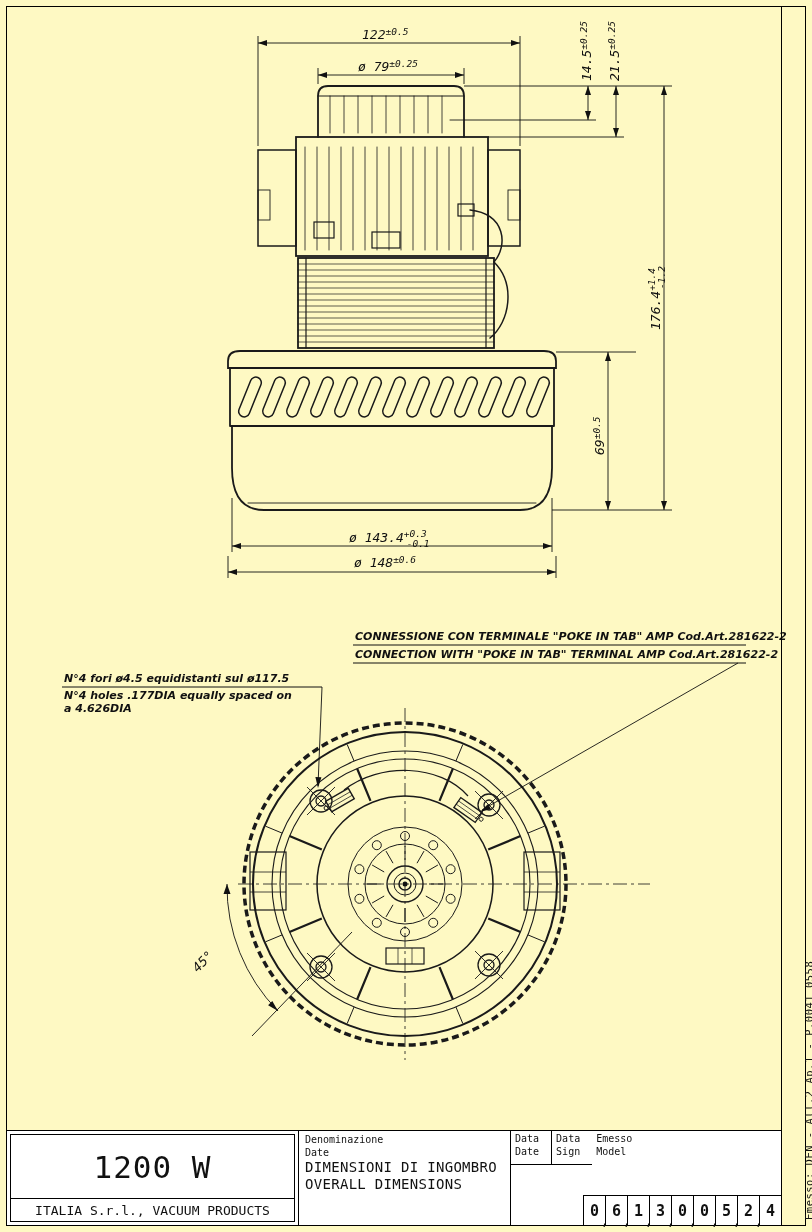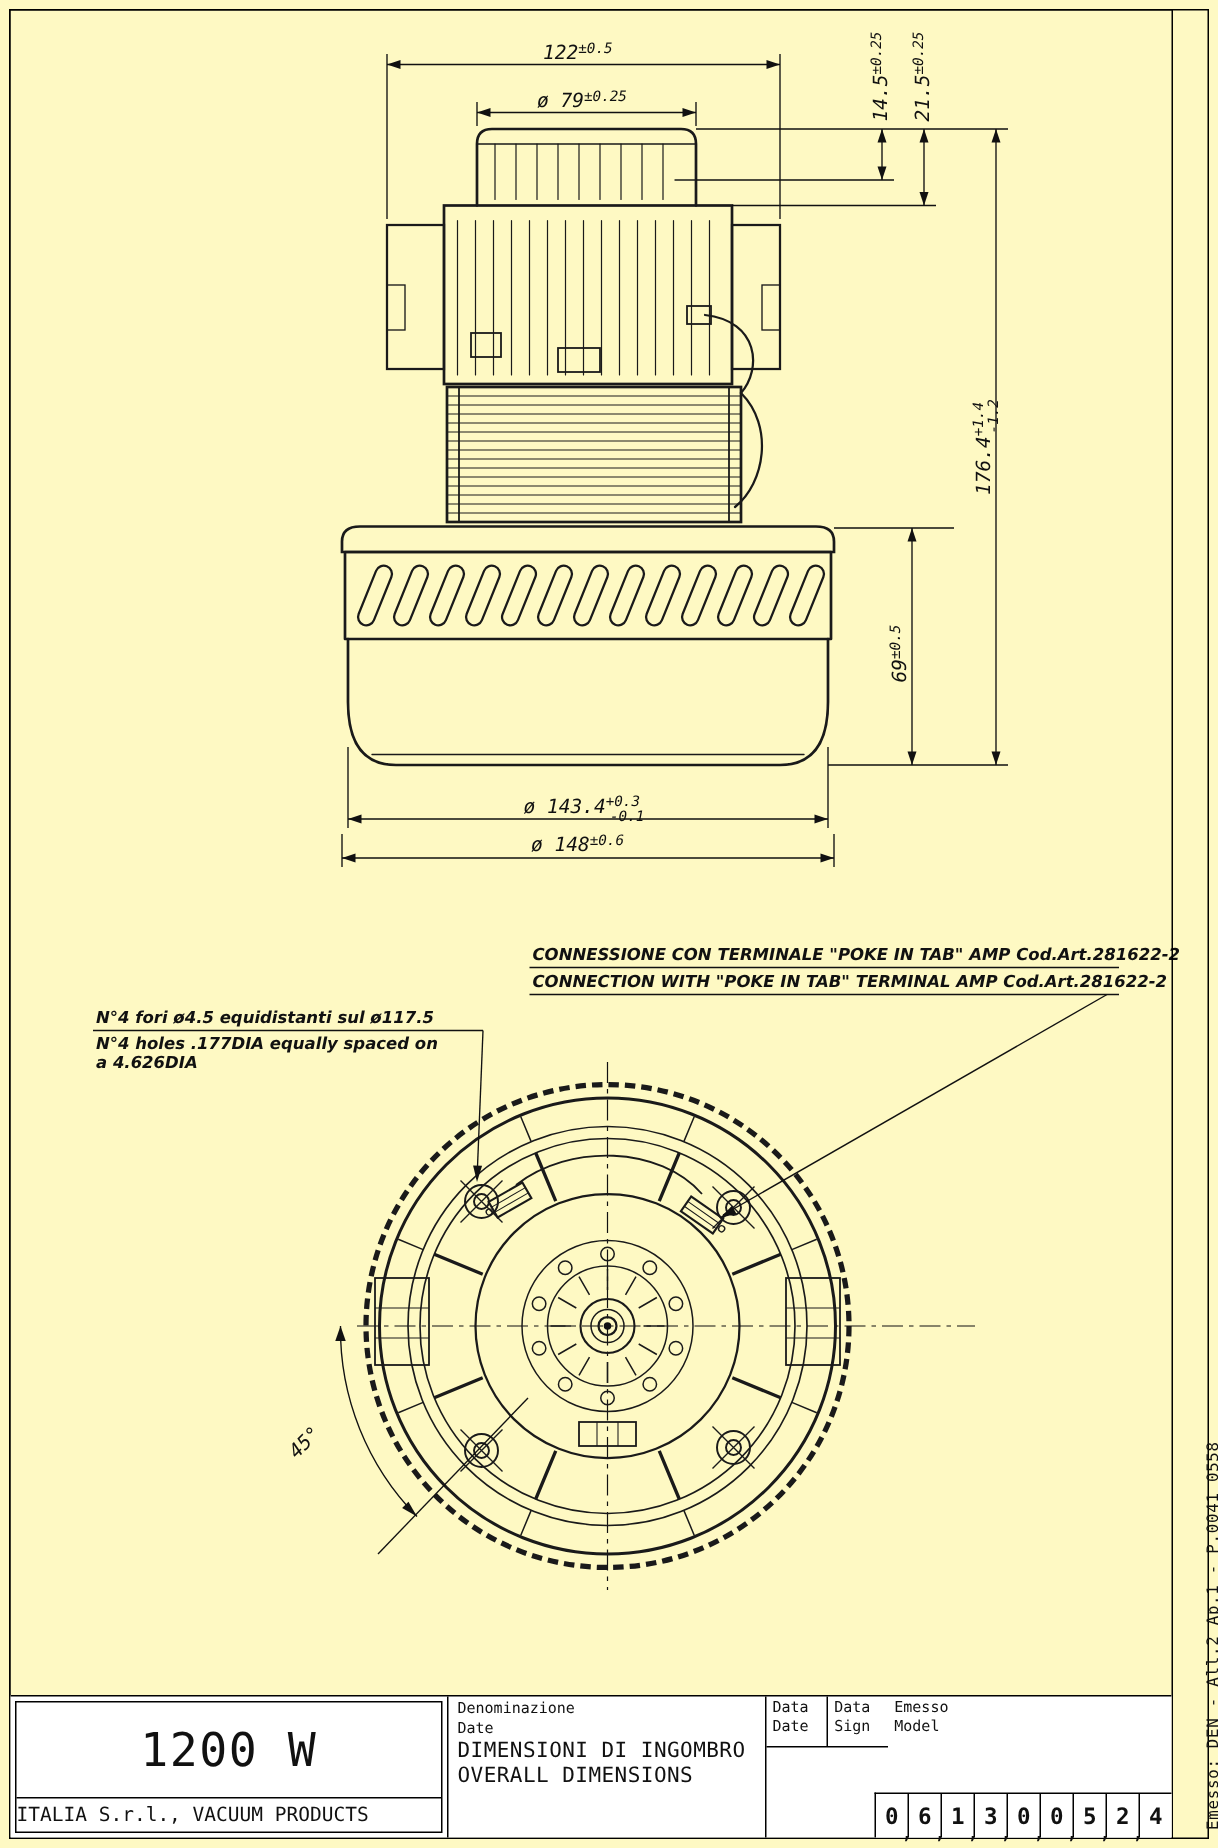--- a/index.html
+++ b/index.html
@@ -18,21 +18,21 @@
   
   .issue{position:absolute;left:803px;top:1220px;transform-origin:0 0;transform:rotate(-90deg);
          font-size:10.5px;letter-spacing:.5px;white-space:nowrap}
 
   
   .title-block{position:absolute;left:7px;right:31px;bottom:7px;height:95px;display:flex;
                background:#fff;border-top:1.5px solid #000;box-sizing:border-box}
   .tb-left{width:292px;border-right:1.5px solid #000;padding:3px;box-sizing:border-box}
   .tb-left-inner{border:1.5px solid #000;height:100%;box-sizing:border-box;display:flex;flex-direction:column}
   .tb-power{flex:1;display:flex;align-items:center;justify-content:center;font-size:31px;letter-spacing:1px}
-  .tb-company{border-top:1.4px solid #000;text-align:left;font-size:13px;padding:4px 0 3px;white-space:nowrap}
+  .tb-company{border-top:1.4px solid #000;text-align:center;font-size:13px;padding:4px 0 3px;white-space:nowrap}
   .tb-mid{width:212px;border-right:1.5px solid #000;padding:2px 6px;box-sizing:border-box}
   .tb-label{font-size:10px;line-height:13px;white-space:nowrap}
   .tb-title{font-size:14px;font-weight:normal;line-height:17px;letter-spacing:.3px;white-space:nowrap}
   .tb-right{flex:1;display:flex;}
   .tb-row-top{display:flex;height:33px;border-bottom:1.5px solid #000}
   .tb-cell{flex:1;border-right:1.5px solid #000;padding:1px 4px;display:flex;flex-direction:column;box-sizing:border-box}
   .tb-cell.last{border-right:none}
   .tb-line-row{display:flex;align-items:flex-end}
   .rule{flex:1;border-bottom:1.2px solid #000;margin:0 2px 2px 6px;height:10px}
   .tb-row-bottom{flex:1;position:relative;padding:1px 4px}

